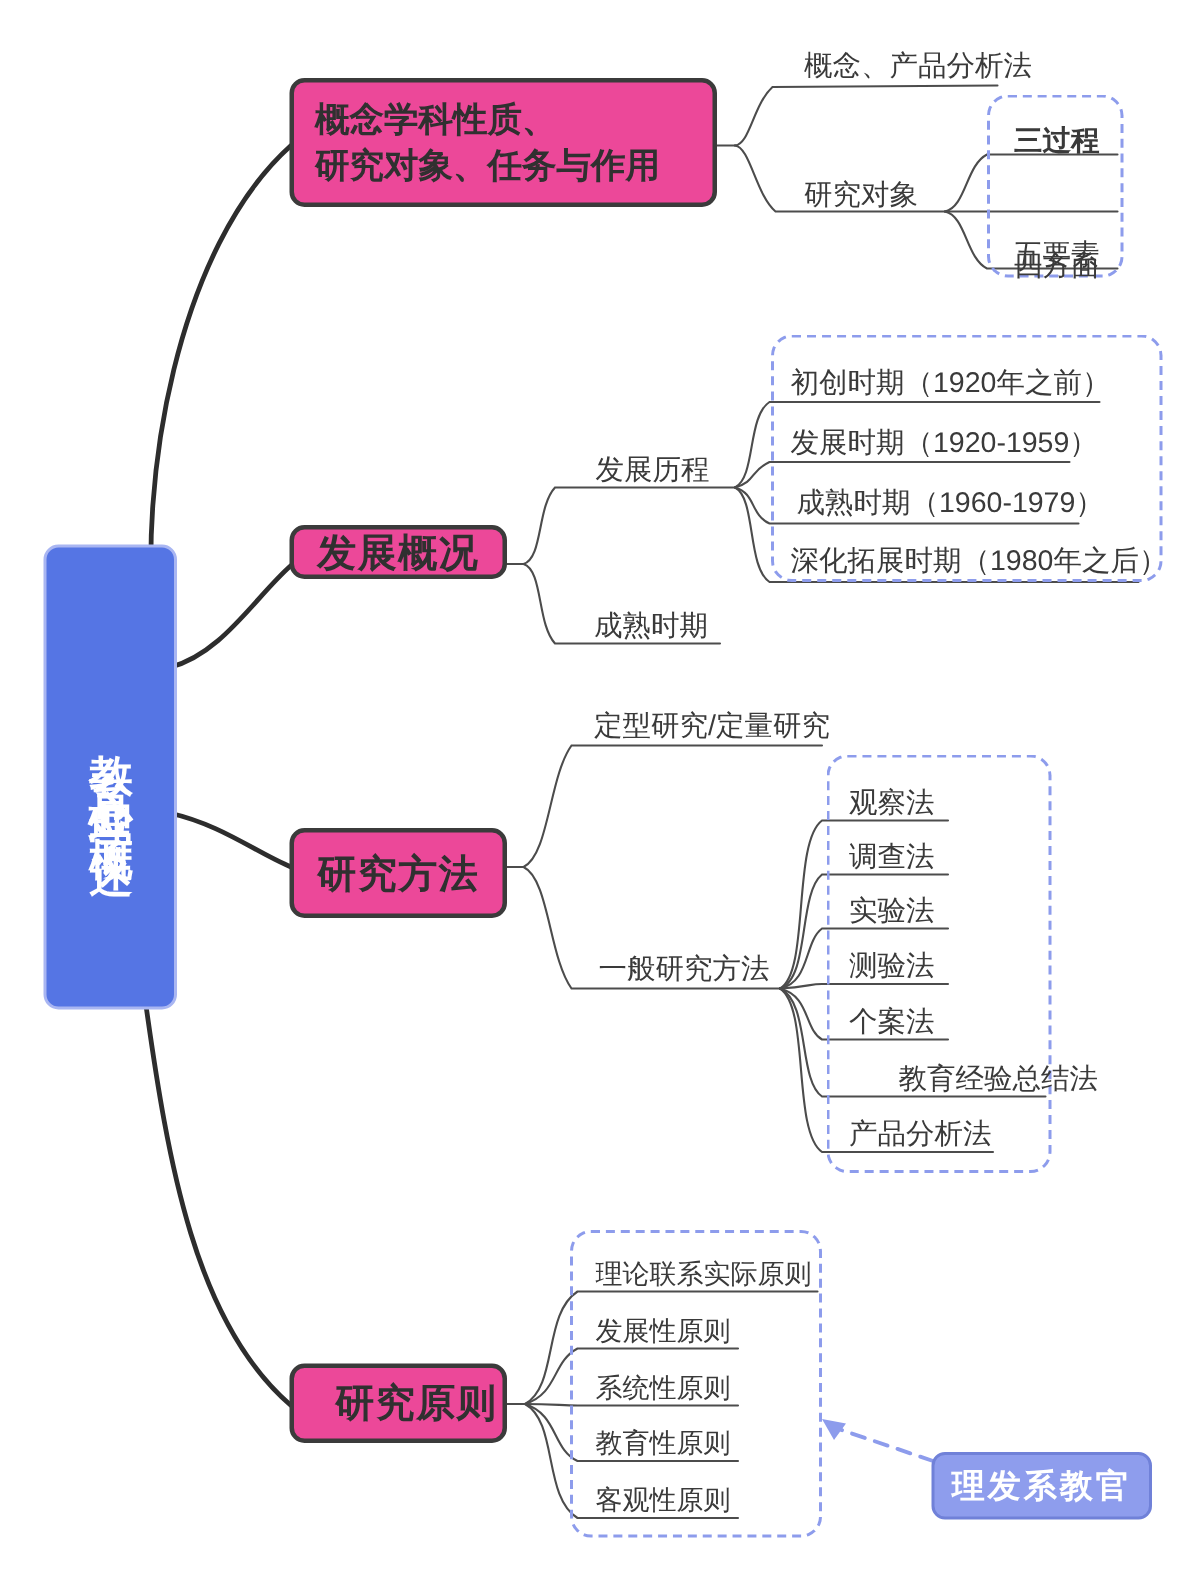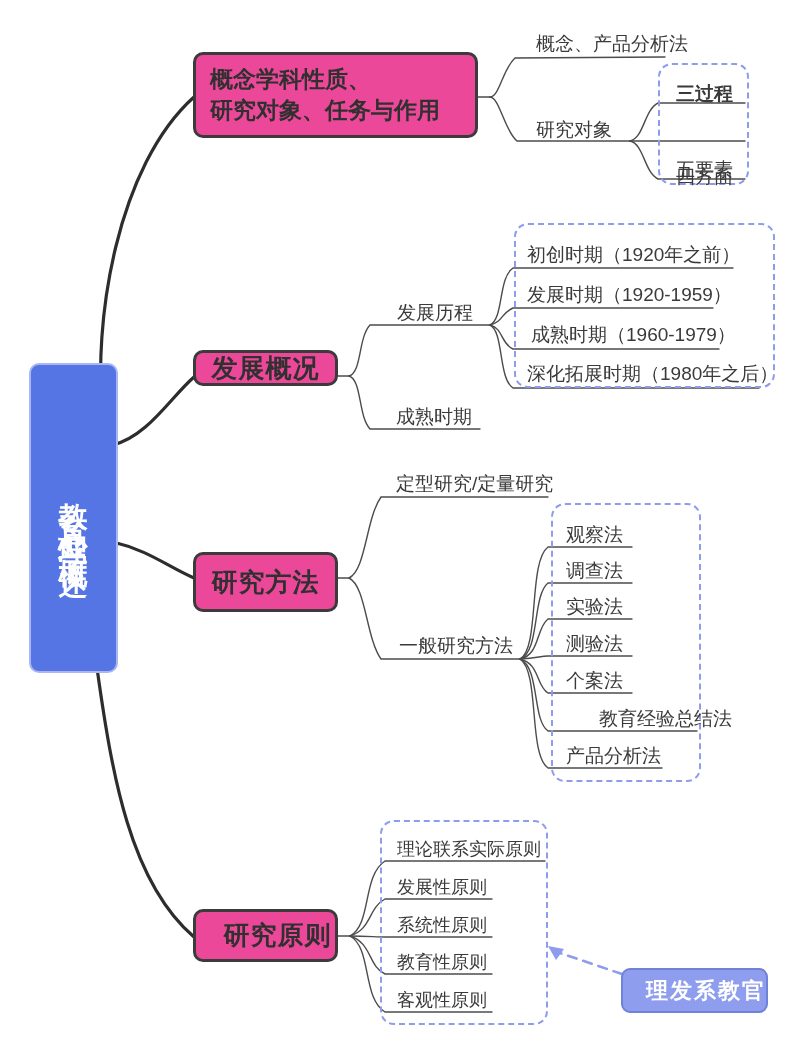--- a/index.html
+++ b/index.html
@@ -37,21 +37,21 @@
     justify-content:flex-start; padding-left:14px; line-height:31px;}
   .branch.b2{left:193px; top:350px; width:145px; height:36px; font-size:26px; letter-spacing:1px;}
   .branch.b3{left:193px; top:552px; width:145px; height:60px; font-size:26px; letter-spacing:1px;}
   .branch.b4{left:193px; top:909px; width:145px; height:53px; font-size:26px; letter-spacing:1px;padding-left:24px;}
   .lbl{position:absolute; font-size:19px; color:var(--label-text); white-space:nowrap;}
   .lbl.small{font-size:18px;}
   .gbox{position:absolute; border:2px dashed var(--dashed-border); border-radius:14px; box-sizing:border-box;}
   .mnemonic{
     position:absolute; left:621px; top:968px; width:147px; height:45px;
     background:var(--mnemonic-fill); border:2px solid var(--mnemonic-border); border-radius:9px;
-    box-sizing:border-box; display:flex; align-items:center; justify-content:flex-end;
+    box-sizing:border-box; display:flex; align-items:center; justify-content:center;
     color:var(--mnemonic-text); font-size:22px; font-weight:700; letter-spacing:2px;
   }
 </style>
 </head>
 <body>
 
 <div class="canvas">
 
   <svg class="wires" viewBox="0 0 800 1049">
     <g>

